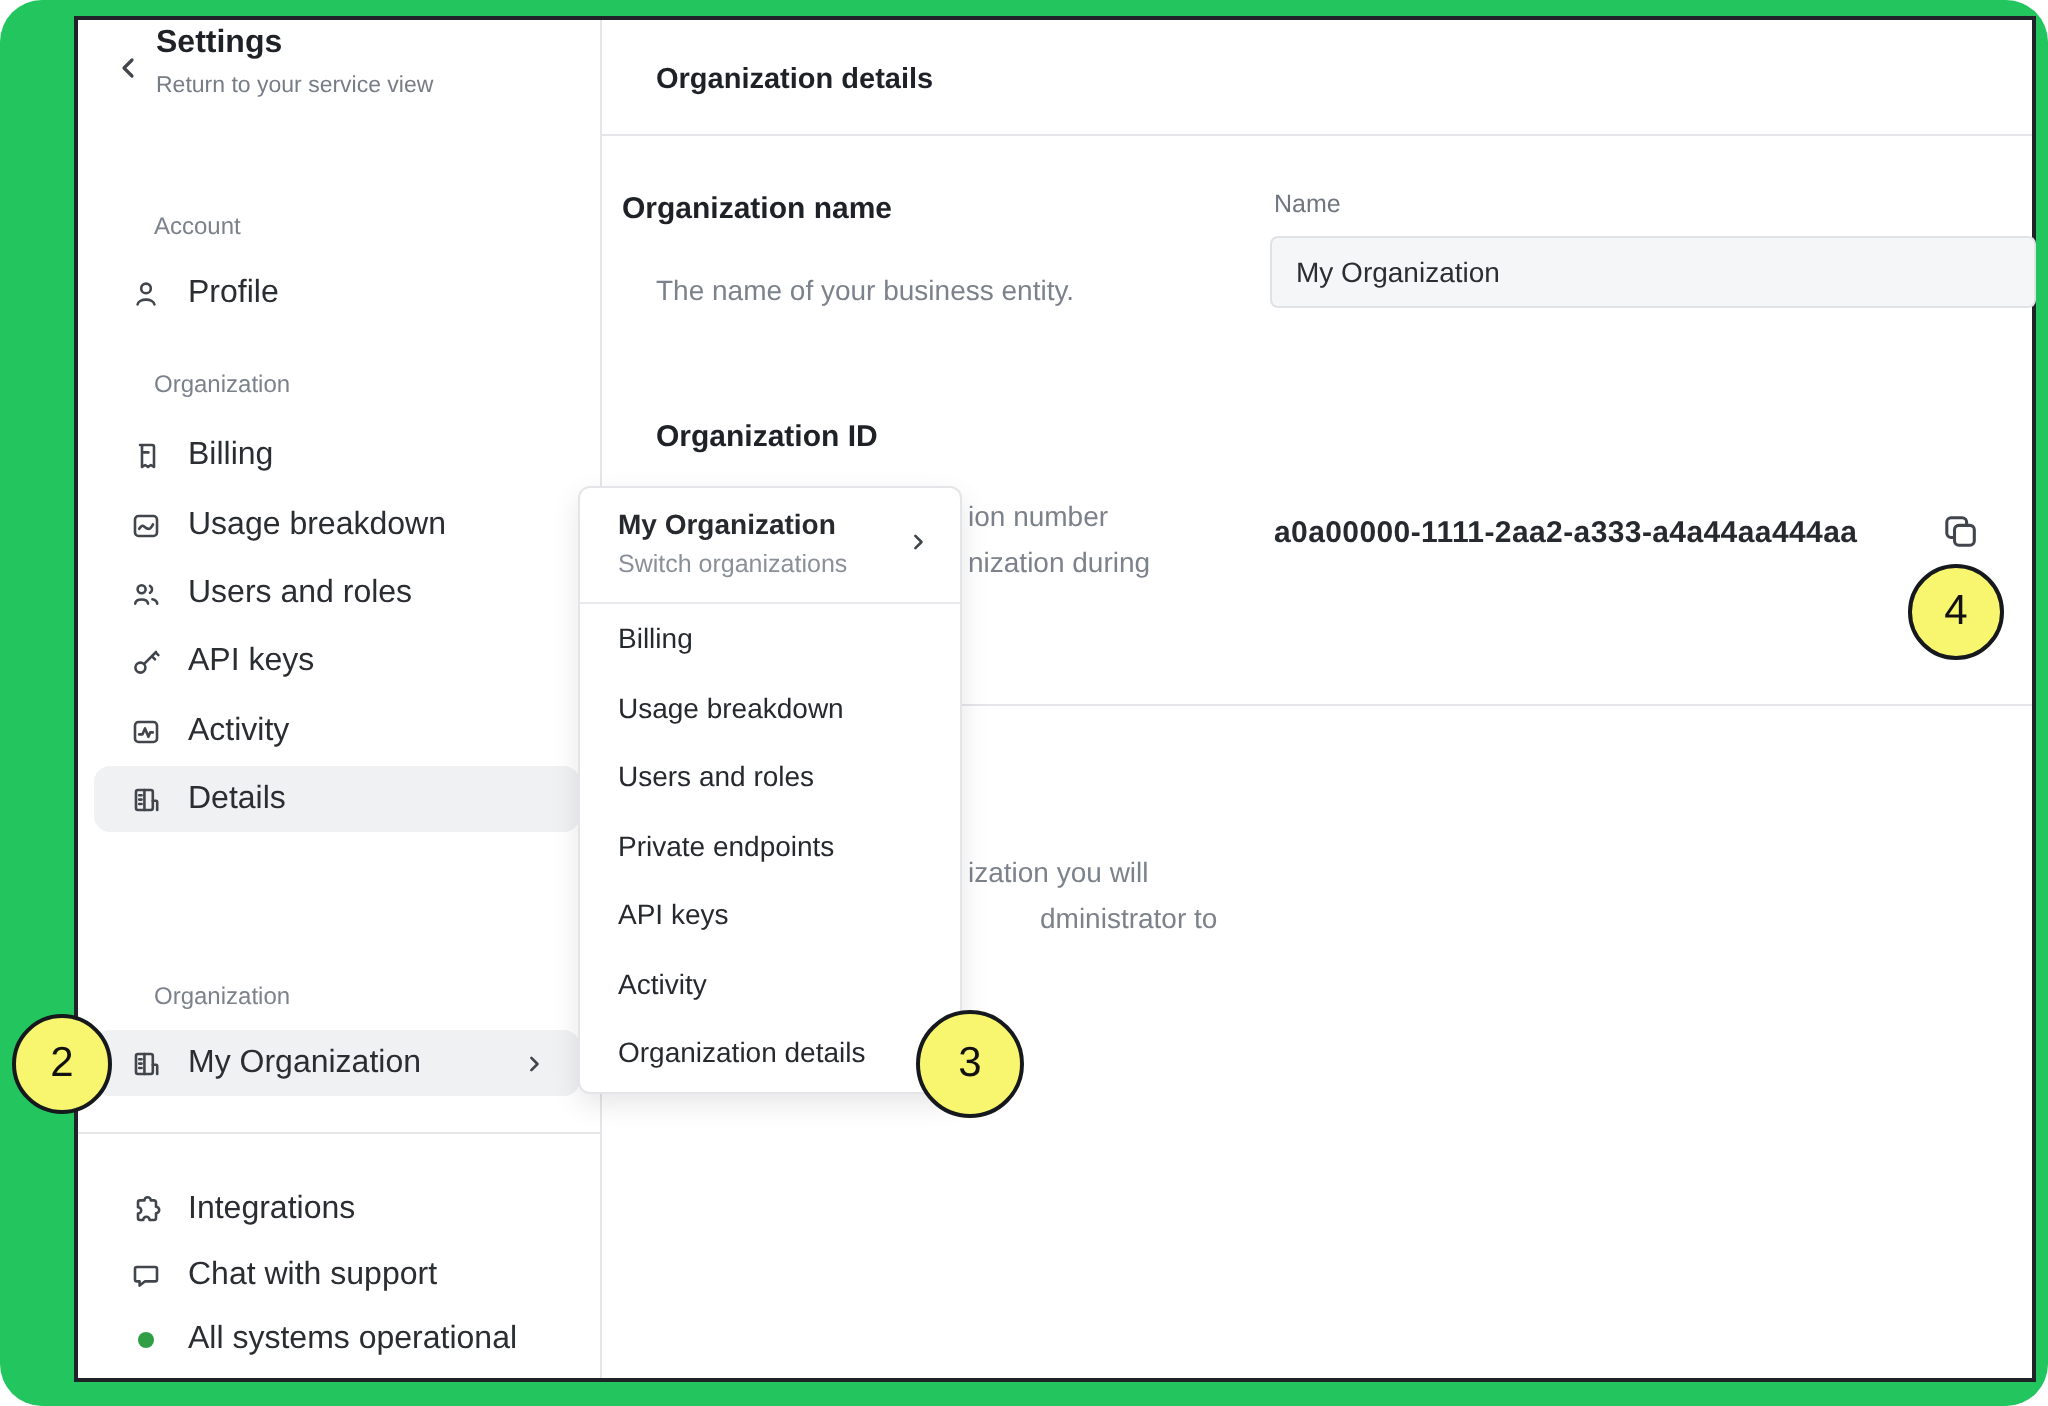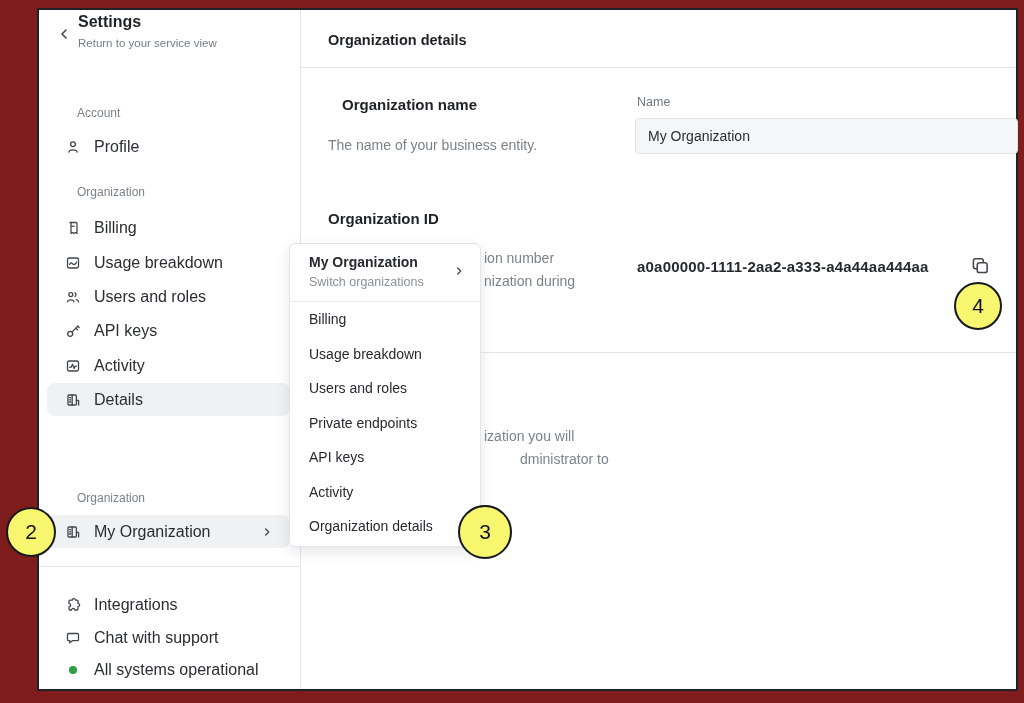--- a/index.html
+++ b/index.html
@@ -1,17 +1,17 @@
 <!DOCTYPE html>
 <html><head>
 <meta charset="utf-8">
 <style>
   html,body{margin:0;padding:0;background:#ffffff;}
-  .canvas{position:relative;width:1024px;height:703px;background:#7f1d1d;
-          font-family:"Liberation Sans","DejaVu Sans",sans-serif;color:#24272b;overflow:hidden;}
+  .canvas{position:relative;width:1024px;height:703px;background:#22c55e;
+          font-family:"Liberation Sans","DejaVu Sans",sans-serif;color:#24272b;overflow:hidden;border-radius:21px;}
 
   
   .frame{position:absolute;left:37px;top:8px;width:977px;height:679px;border:2px solid #1f2226;background:#fff;}
 
   
   .sidebar{position:absolute;left:0;top:0;width:261px;height:100%;border-right:1px solid #e4e6ea;background:#fff;}
   .sb-back{position:absolute;left:17px;top:16px;width:16px;height:16px;color:#41464d;cursor:pointer;}
   .sb-title{position:absolute;left:39px;top:3px;font-size:16px;font-weight:700;color:#1e2126;}
   .sb-subtitle{position:absolute;left:39px;top:27px;font-size:11.5px;color:#767d87;white-space:nowrap;}
   .sb-section-label{position:absolute;left:38px;font-size:12px;color:#7c828b;}
@@ -190,21 +190,21 @@
         <span class="status-dot"></span>
         <span class="lbl">All systems operational</span>
       </div>
     </div>
 
     <div class="main">
       <div class="main-header">
         <div class="title">Organization details</div>
       </div>
 
-      <div class="section-heading" style="left:41px;top:86px;">Organization name</div>
+      <div class="section-heading" style="left:10px;top:86px;">Organization name</div>
       <div class="section-desc" style="left:27px;top:127px;">The name of your business entity.</div>
       <div class="field-label" style="left:336px;top:85px;">Name</div>
       <input class="name-input" type="text" value="My Organization" style="">
 
       <div class="section-heading" style="left:27px;top:200px;">Organization ID</div>
       <div class="section-desc" style="left:183px;top:240px;">ion number</div>
       <div class="section-desc" style="left:183px;top:263px;">nization during</div>
       <div class="org-id-value">a0a00000-1111-2aa2-a333-a4a44aa444aa</div>
       <button class="copy-btn">
         <svg viewBox="0 0 20 20" fill="none" stroke="currentColor" stroke-width="1.4" stroke-linejoin="round">

